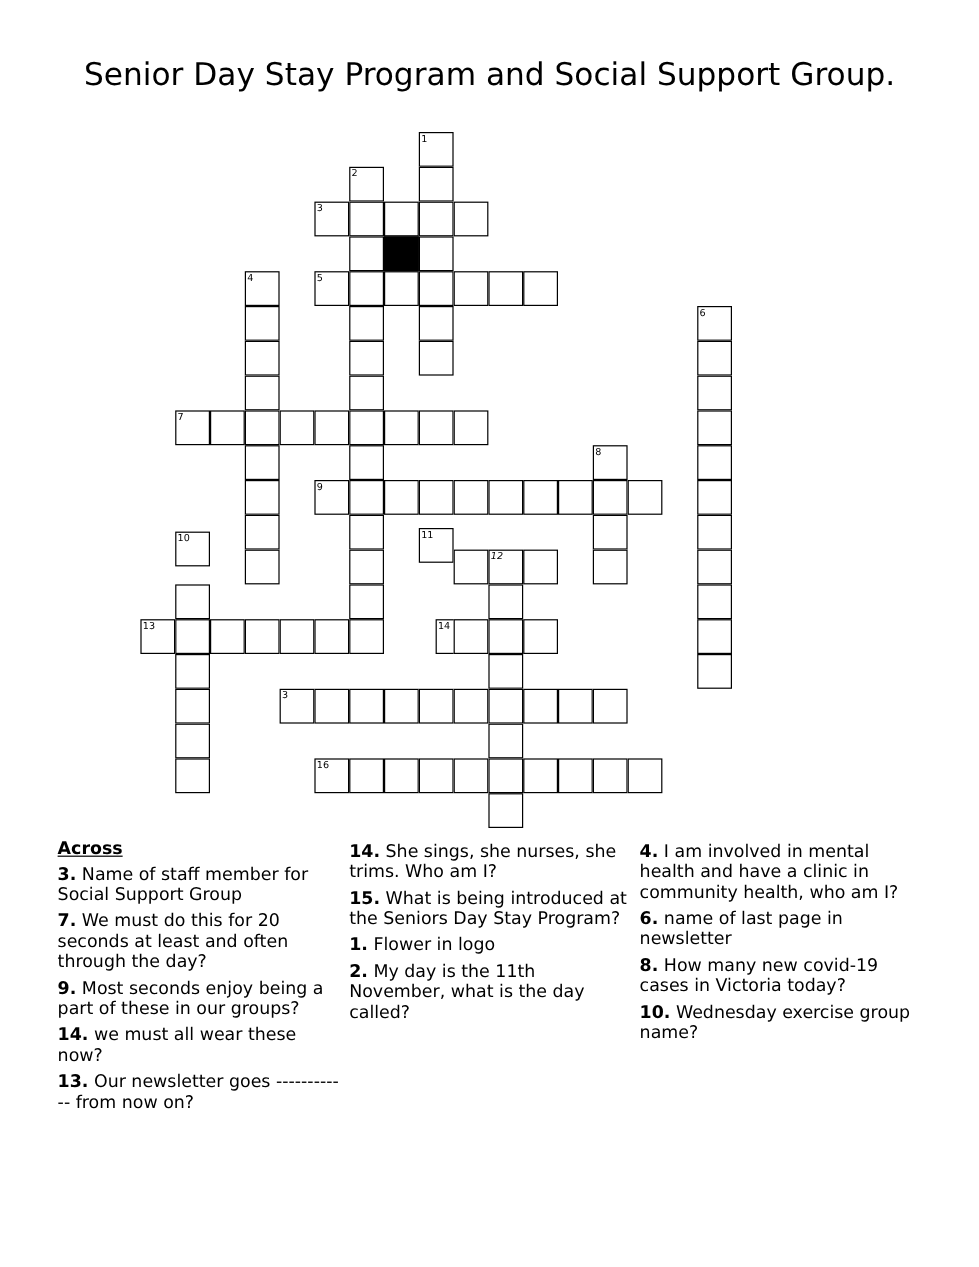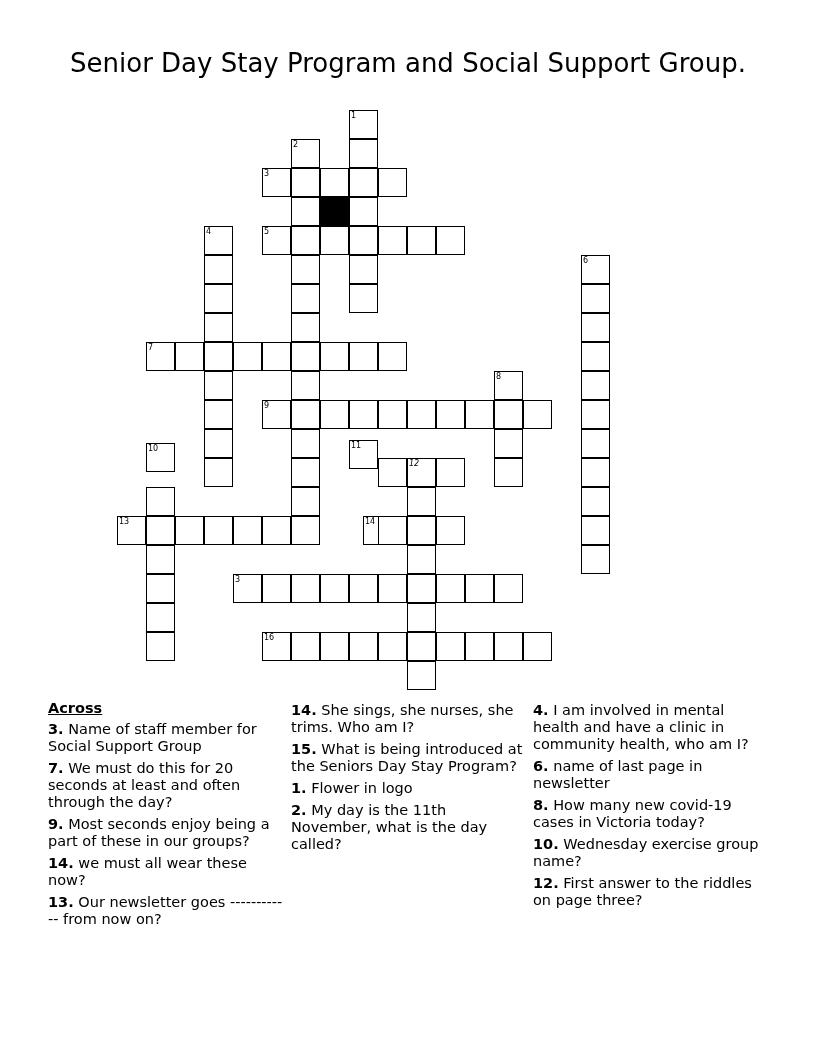--- a/index.html
+++ b/index.html
@@ -185,14 +185,13 @@
   <div class="clue"><b>15.</b> <span>What is being introduced at the Seniors Day Stay Program?</span></div>
   <div class="clue"><b>1.</b> <span>Flower in logo</span></div>
   <div class="clue"><b>2.</b> <span>My day is the 11th November, what is the day called?</span></div>
 </div>
 
 <div class="clue-col" style="left:533px; width:240px; top:702px;">
   <div class="clue"><b>4.</b> <span>I am involved in mental health and have a clinic in community health, who am I?</span></div>
   <div class="clue"><b>6.</b> <span>name of last page in newsletter</span></div>
   <div class="clue"><b>8.</b> <span>How many new covid-19 cases in Victoria today?</span></div>
   <div class="clue"><b>10.</b> <span>Wednesday exercise group name?</span></div>
-  <div class="clue"><b>12.</b> <span>First answer to the riddles on page three?</span></div>
 </div>
 
 </body></html>

